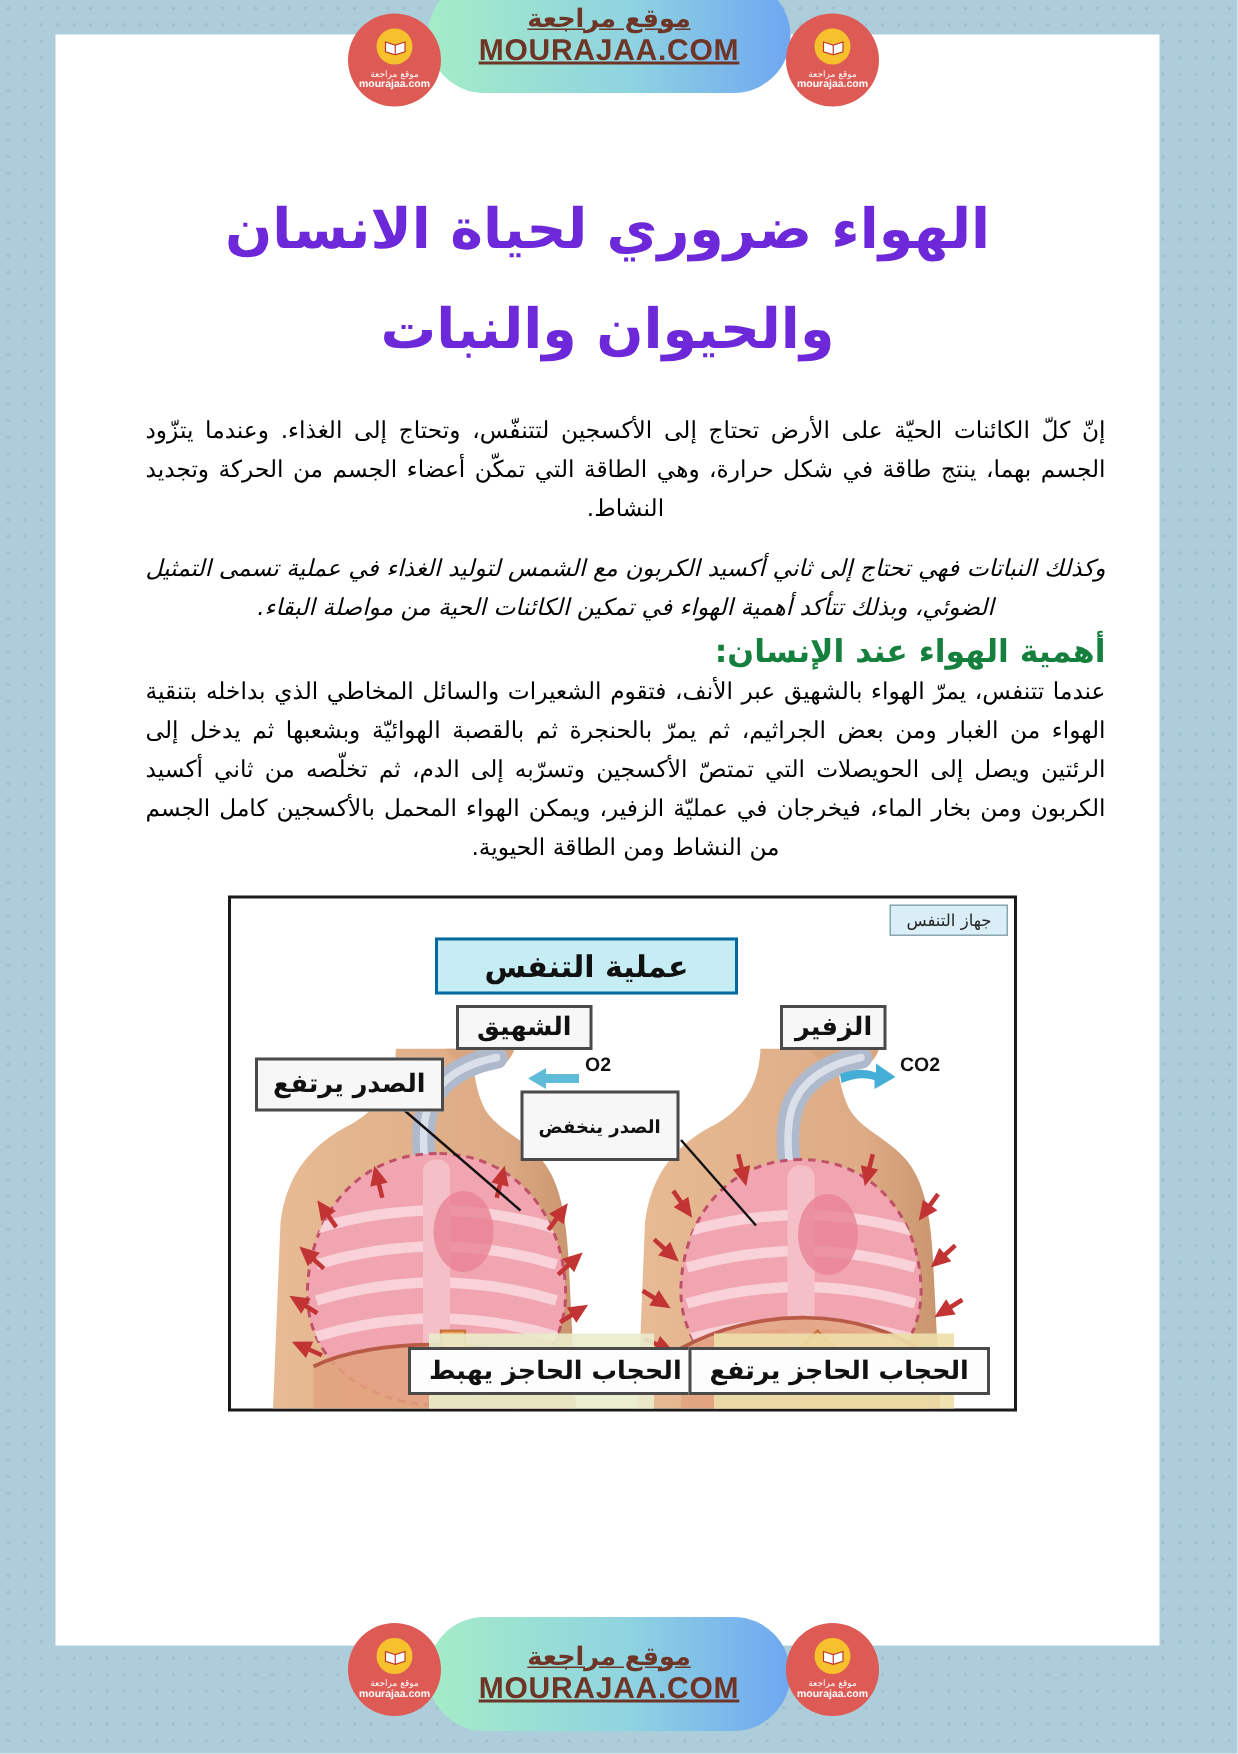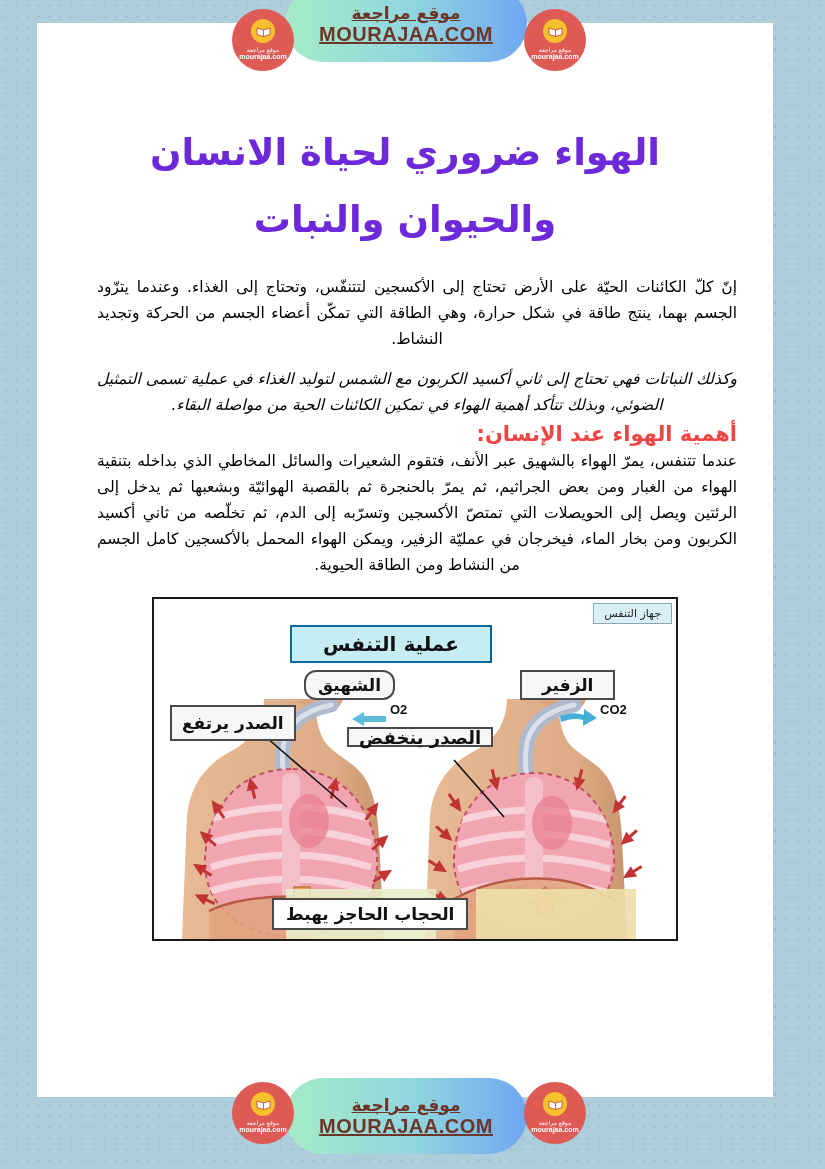--- a/index.html
+++ b/index.html
@@ -43,21 +43,21 @@
     margin:96px 30px 0 30px; text-align:center;
     color:#6d28d9; font-weight:bold; font-size:37px; line-height:1.82;
     font-family:"DejaVu Sans","Liberation Serif",serif;
   }
   .body-text{
     margin:20px 36px 0 60px; font-size:15.5px; line-height:26px; color:#000;
     text-align:justify; text-align-last:center;
     font-family:"DejaVu Sans",sans-serif;
   }
   .section-heading{
-    margin:4px 36px 0 60px; color:#ef4444; font-weight:bold; font-size:21px;
+    margin:4px 36px 0 60px; color:#15803d; font-weight:bold; font-size:21px;
     text-align:right; font-family:"DejaVu Sans",sans-serif;
   }
   
   .diagram{
     position:absolute; left:115px; top:574px; width:526px; height:344px;
     background:#ffffff; border:2px solid #1a1a1a; direction:ltr;
   }
   .dbox{
     position:absolute; background:#f7f7f7; border:2px solid #4a4a4a;
     font-family:"DejaVu Sans",sans-serif; font-weight:bold; color:#111;
@@ -114,33 +114,34 @@
     <p class="body-text">إنّ كلّ الكائنات الحيّة على الأرض تحتاج إلى الأكسجين لتتنفّس، وتحتاج إلى الغذاء. وعندما يتزّود الجسم بهما، ينتج طاقة في شكل حرارة، وهي الطاقة التي تمكّن أعضاء الجسم من الحركة وتجديد النشاط.</p>
     <p class="body-text" style="margin-top:14px;font-style:italic;">وكذلك النباتات فهي تحتاج إلى ثاني أكسيد الكربون مع الشمس لتوليد الغذاء في عملية تسمى التمثيل الضوئي، وبذلك تتأكد أهمية الهواء في تمكين الكائنات الحية من مواصلة البقاء.</p>
     <h2 class="section-heading">أهمية الهواء عند الإنسان:</h2>
     <p class="body-text" style="margin-top:2px;">عندما تتنفس، يمرّ الهواء بالشهيق عبر الأنف، فتقوم الشعيرات والسائل المخاطي الذي بداخله بتنقية الهواء من الغبار ومن بعض الجراثيم، ثم يمرّ بالحنجرة ثم بالقصبة الهوائيّة وبشعبها ثم يدخل إلى الرئتين ويصل إلى الحويصلات التي تمتصّ الأكسجين وتسرّبه إلى الدم، ثم تخلّصه من ثاني أكسيد الكربون ومن بخار الماء، فيخرجان في عمليّة الزفير، ويمكن الهواء المحمل بالأكسجين كامل الجسم من النشاط ومن الطاقة الحيوية.</p>
   </div>
 
   <div class="diagram">
     <span class="sys-tag">جهاز التنفس</span>
     <div class="dbox d-title">عملية التنفس</div>
 
-    <div class="dbox" style="left:150px; top:71px; height:30px; padding:0 12px; font-size:17px;border-radius:12px;">الشهيق</div>
-    <div class="dbox" style="left:366px; top:71px; height:30px; padding:0 20px; font-size:17px;">الزفير</div>
+    <div class="dbox" style="left:150px; top:71px; height:30px; padding:0 12px; font-size:17px;">الشهيق</div>
+    <div class="dbox" style="left:366px; top:71px; height:30px; padding:0 8px; font-size:17px;">الزفير</div>
 
     <div class="dbox" style="left:16px; top:106px; height:31px; padding:16px 10px; font-size:17px;">الصدر يرتفع</div>
-    <div class="dbox" style="left:193px; top:128px; height:20px; padding:0 10px; font-size:18px;">الصدر ينخفض</div>
+    <div class="dbox" style="left:193px; top:128px; height:47px; padding:0 10px; font-size:12px;">الصدر ينخفض</div>
 
     <span class="gas" style="left:236px; top:103px;">O2</span>
     <span class="gas" style="left:446px; top:103px;">CO2</span>
 
     <div class="yellow-band" style="left:132px; top:290px; width:150px; height:50px; background:#e9ecca;"></div>
     <div class="yellow-band" style="left:322px; top:290px; width:160px; height:50px; background:#ecdfa9;"></div>
 
     <div class="dbox" style="left:118px; top:299px; height:32px; padding:0 12px; font-size:17px; background:#fdfdfd;">الحجاب الحاجز يهبط</div>
+    <div class="dbox" style="left:305px; top:299px; height:32px; padding:0 12px; font-size:17px; background:#fdfdfd;">الحجاب الحاجز يرتفع</div>
 
     <svg class="fig" style="left:25px;" viewBox="0 0 230 240">
       <defs>
         <linearGradient id="skinL" x1="0" y1="0" x2="1" y2="0">
           <stop offset="0" stop-color="#e7bb95"></stop>
             <stop offset="0.75" stop-color="#ddab85"></stop>
             <stop offset="1" stop-color="#c9946e"></stop>
         </linearGradient>
         <clipPath id="lungClipL">
             <path d="M112 70 C60 70 28 110 26 160 C24 205 60 236 112 238 C164 236 200 205 198 160 C196 110 164 70 112 70 Z"></path>

